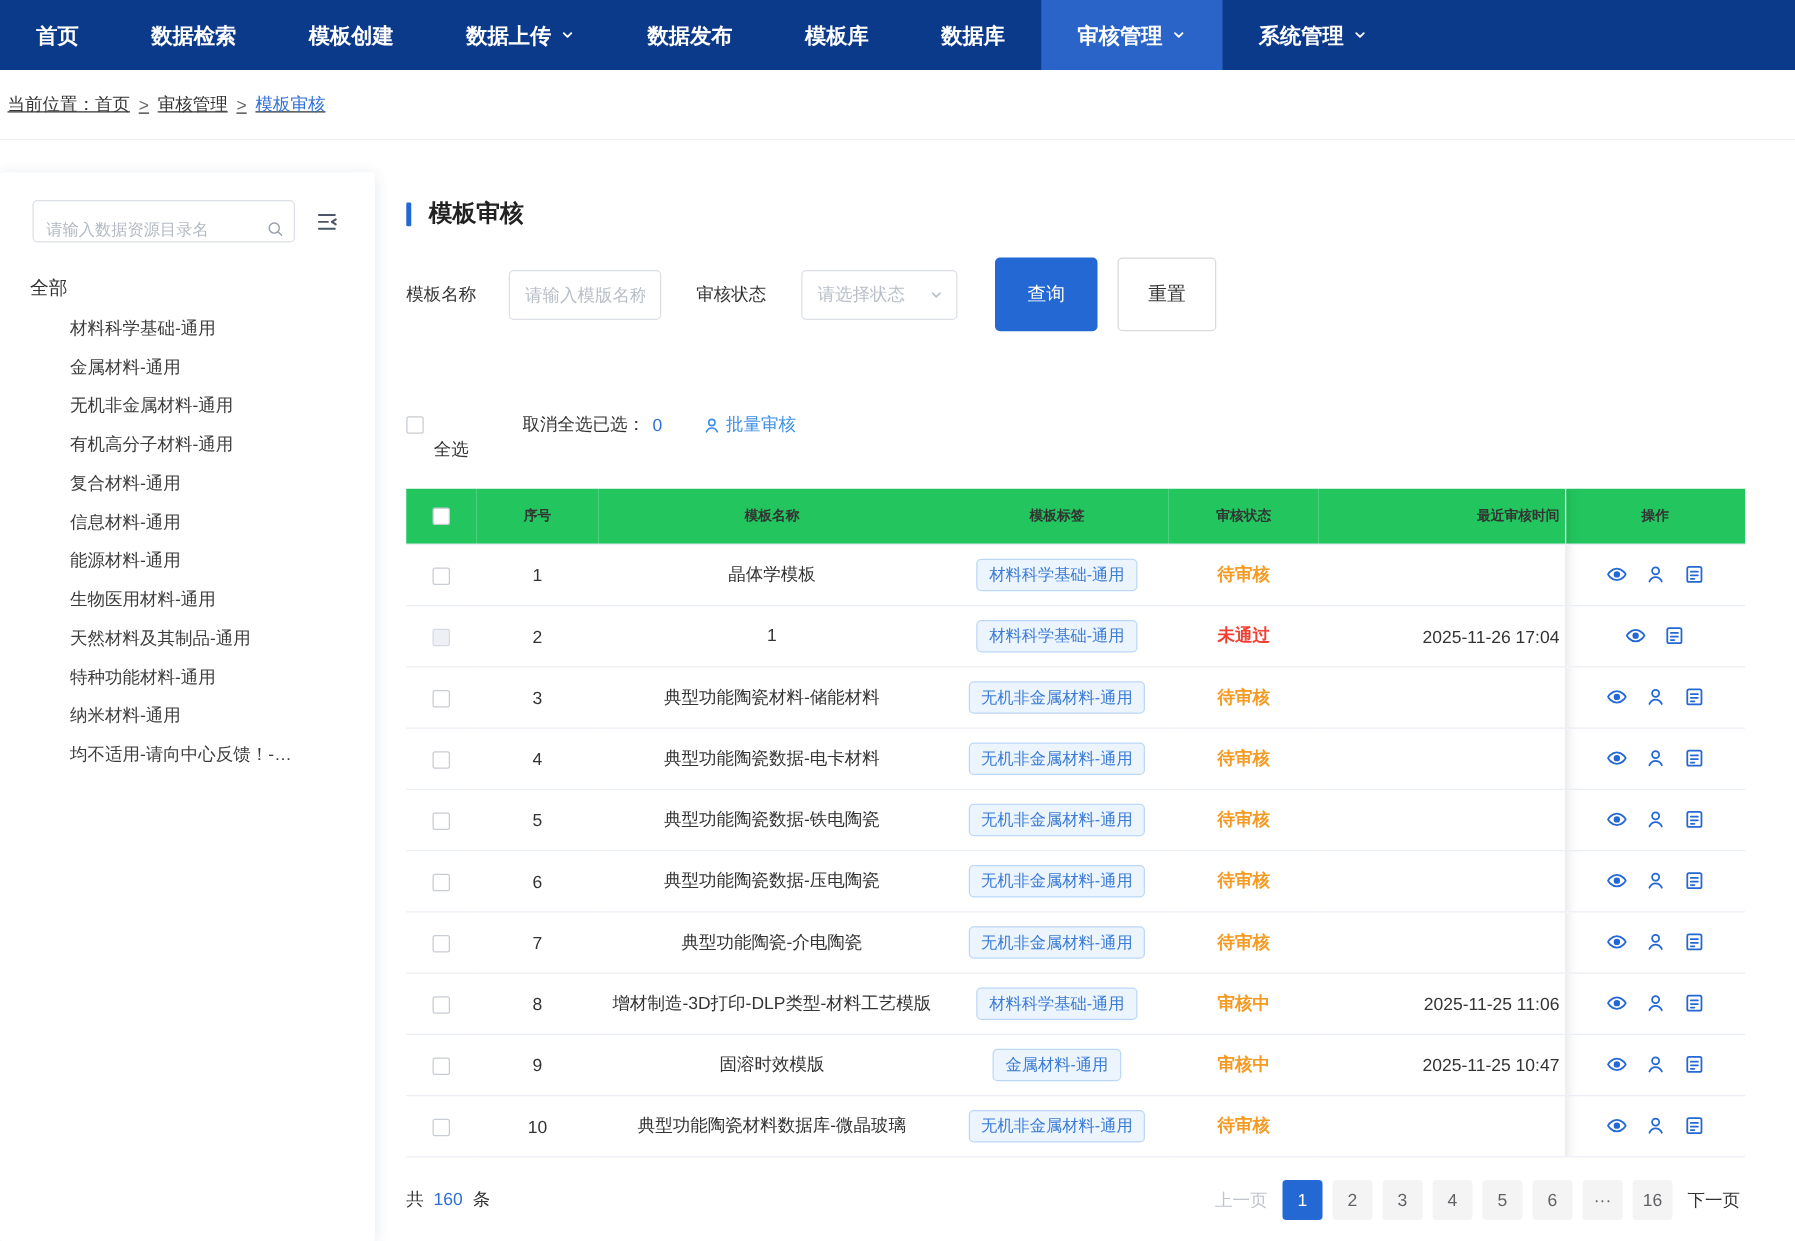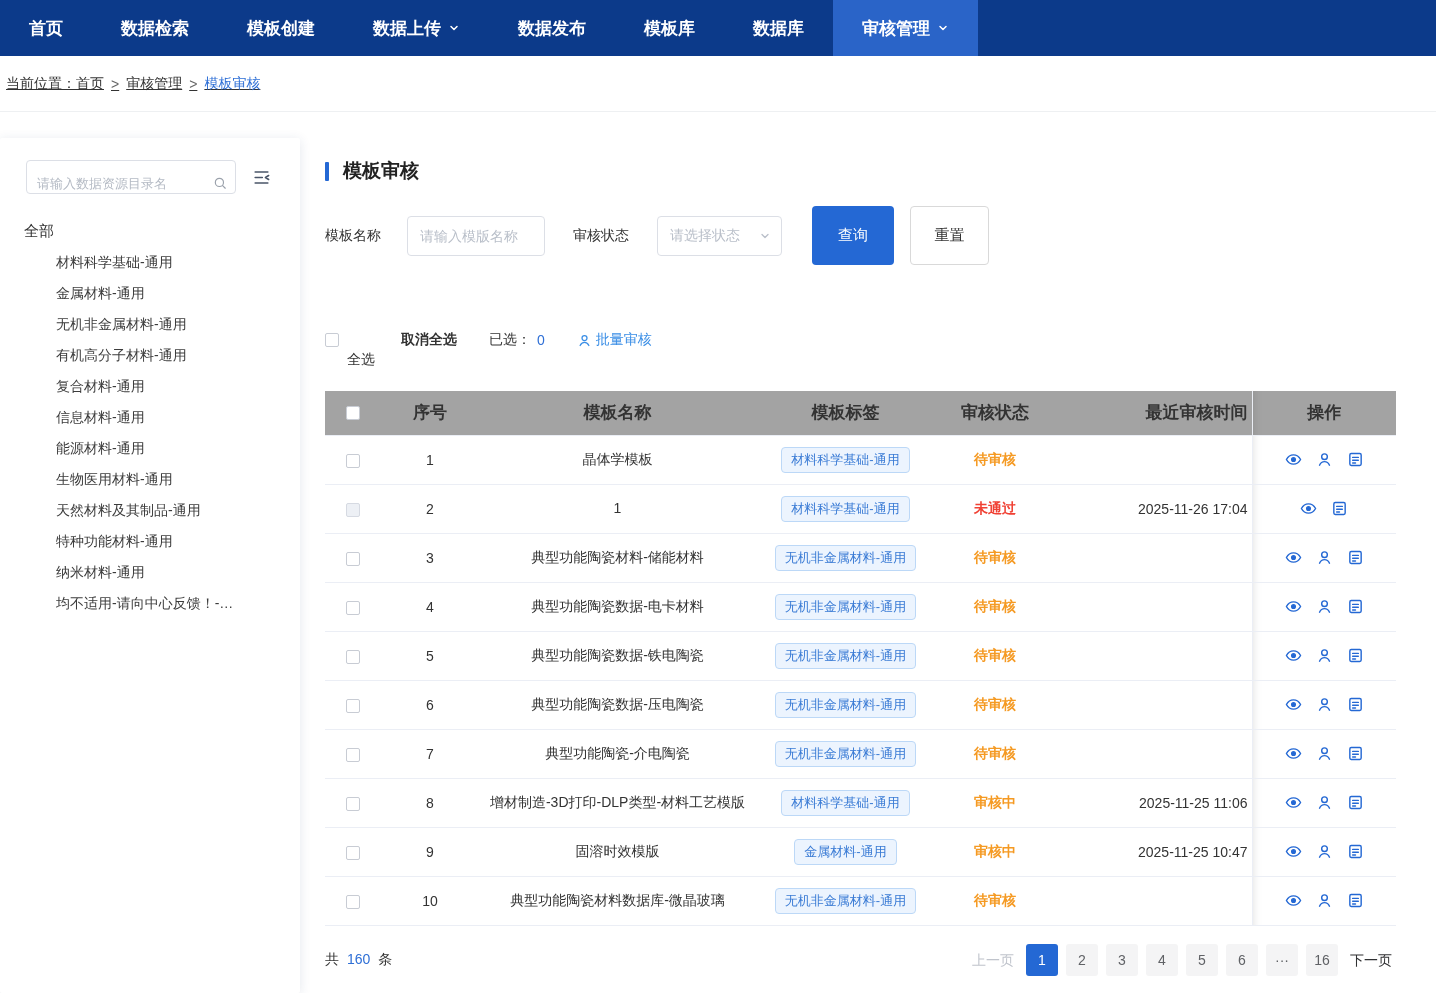--- a/index.html
+++ b/index.html
@@ -30,44 +30,44 @@
 .tree{margin-top:20px;}
 .tree-root{padding-left:24px;font-size:15px;color:#333;height:33px;line-height:33px;cursor:pointer;}
 .tree-item{padding-left:56px;font-size:14px;color:#3c3c3c;height:31px;line-height:31px;cursor:pointer;white-space:nowrap;}
 
 .main{flex:1;margin-left:25px;padding-right:20px;}
 .title-row{display:flex;align-items:center;margin-top:20px;}
 .title-bar{width:4px;height:19px;background:var(--primary,#2468d4);border-radius:1px;}
 .page-title{font-size:19px;font-weight:bold;color:#222;margin-left:14px;}
 .filters{display:flex;align-items:center;margin-top:22px;}
 .f-label{font-size:14px;color:#333;white-space:nowrap;}
-.f-input{width:138px;height:40px;border:1px solid #dcdfe6;border-radius:4px;margin-left:26px;padding:0 12px;font-size:14px;color:#333;outline:none;font-family:inherit;}
+.f-input{width:122px;height:40px;border:1px solid #dcdfe6;border-radius:4px;margin-left:26px;padding:0 12px;font-size:14px;color:#333;outline:none;font-family:inherit;}
 .f-input::placeholder{color:#b9bfc9;}
 .f-label2{margin-left:28px;}
 .f-select{width:125px;height:40px;border:1px solid #dcdfe6;border-radius:4px;margin-left:28px;display:flex;align-items:center;justify-content:space-between;padding:0 10px 0 12px;cursor:pointer;background:#fff;}
 .f-select .ph{font-size:14px;color:#b9bfc9;}
 .f-select .chev2{color:#b9bfc9;display:flex;}
 .f-select svg{width:12px;height:12px;}
 .btn{height:59px;border-radius:4px;font-size:15px;cursor:pointer;border:none;font-family:inherit;}
 .btn-primary{width:82px;background:var(--primary,#2468d4);color:#fff;margin-left:30px;}
 .btn-plain{width:79px;background:#fff;border:1px solid #d9d9d9;color:#333;margin-left:16px;}
 
 .toolbar{display:flex;align-items:center;margin-top:46px;font-size:14px;color:#333;}
 .checkbox{display:inline-block;width:14px;height:14px;border:1px solid #c8ccd4;border-radius:2px;background:#fff;cursor:pointer;vertical-align:middle;}
 .checkbox.disabled{background:#edf0f5;border-color:#d6dae2;}
 .tb-label{margin-left:8px;cursor:pointer;margin-top:40px;}
-.tb-deselect{margin-left:26px;cursor:pointer;font-weight:bold;}
-.tb-selected{margin-left:32px;}
+.tb-deselect{margin-left:43px;cursor:pointer;}
+.tb-selected{}
 .tb-count{color:var(--link-blue,#2e6fd6);margin-left:6px;}
 .tb-batch{margin-left:32px;color:#3a8ee6;display:flex;align-items:center;cursor:pointer;}
 .tb-batch svg{width:15px;height:15px;margin-right:4px;}
 
 .table-wrap{margin-top:22px;}
 table{width:1071px;table-layout:fixed;border-collapse:collapse;}
-thead th{background:#a3a3a3;height:44px;font-size:17px;font-weight:bold;color:#333;text-align:center;border-bottom:1px solid #ebeef5;padding:0 8px;}
+thead th{background:#22c55e;height:44px;font-size:11px;font-weight:bold;color:#333;text-align:center;border-bottom:1px solid #ebeef5;padding:0 8px;}
 tbody td{height:49px;border-bottom:1px solid #ebeef5;font-size:14px;color:#333;text-align:center;padding:6px 8px;}
 td.col-name{line-height:1.5;}
 th.col-time,td.col-time{text-align:right;padding-right:4px;}
 th.col-ops-cell,td.col-ops-cell{border-left:1px solid #ebeef5;box-shadow:inset 10px 0 10px -10px rgba(0,0,0,.13);}
 .tag{display:inline-block;font-size:13px;color:var(--tag-text,#3a7bd5);background:var(--tag-bg,#ecf4fe);border:1px solid var(--tag-border,#bcd8f7);border-radius:4px;padding:3px 9px;white-space:nowrap;}
 .status{font-weight:600;}
 .status.pending{color:var(--status-pending,#f59a23);}
 .status.reviewing{color:var(--status-reviewing,#f59a23);}
 .status.rejected{color:var(--status-rejected,#f04134);}
 .op-icon{display:inline-flex;color:var(--primary,#2468d4);margin:0 7px;cursor:pointer;vertical-align:middle;}
@@ -107,20 +107,28 @@
       <span class="nav-label">数据发布</span>
     </div>
     <div class="nav-item">
       <span class="nav-label">模板库</span>
     </div>
     <div class="nav-item">
       <span class="nav-label">数据库</span>
     </div>
     <div class="nav-item active">
       <span class="nav-label">审核管理</span>
+      <span class="chev">
+        <svg viewBox="0 0 24 24" fill="none" stroke="currentColor" stroke-width="3" stroke-linecap="round" stroke-linejoin="round">
+          <path d="M6 9l6 6 6-6"></path>
+        </svg>
+      </span>
+    </div>
+    <div class="nav-item">
+      <span class="nav-label">系统管理</span>
       <span class="chev">
         <svg viewBox="0 0 24 24" fill="none" stroke="currentColor" stroke-width="3" stroke-linecap="round" stroke-linejoin="round">
           <path d="M6 9l6 6 6-6"></path>
         </svg>
       </span>
     </div>
   </nav>
 
 <div class="breadcrumb-bar">
     <span class="bc-prefix">当前位置：</span>

